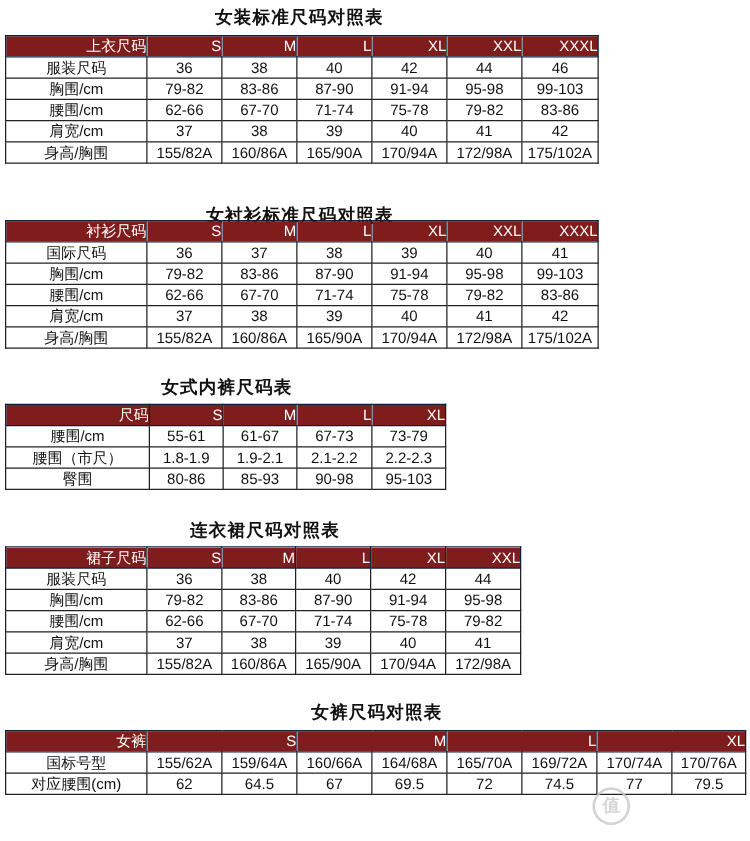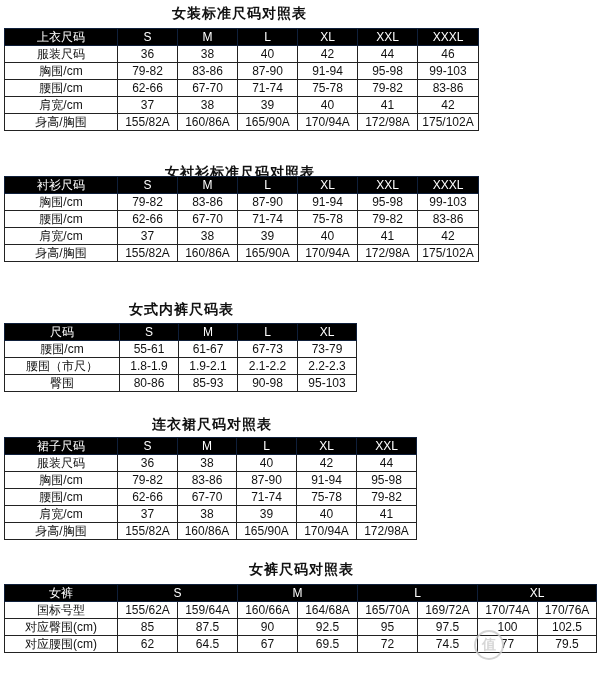--- a/index.html
+++ b/index.html
@@ -11,22 +11,23 @@
   }
   table.size {
     position: absolute; left: 4px; border-collapse: collapse; table-layout: fixed;
     font-size: 12px; border: 1px solid #111;
   }
   table.size th, table.size td {
     border: 1px solid #222; text-align: center; vertical-align: middle;
     white-space: nowrap; overflow: hidden; padding: 0; line-height: 15px;
   }
   table.size th {
-    background: #000000; color: #ffffff; font-weight: normal; height: 17px;
+    background: #7f1d1d; color: #ffffff; font-weight: normal; height: 17px;
     border-color: #0f1f3a;
+    text-align: right;
   }
   table.size td { height: 17px; background: #fff; }
   table.size td.rowhead { font-size: 12px; }
   .watermark {
     position: absolute; left: 474px; top: 622px; width: 124px; height: 46px;
     color: rgba(200,200,200,0.75); font-size: 15px; font-weight: bold; pointer-events: none;
     display: flex; align-items: center; gap: 4px;
   }
   .wm-circle {
     width: 30px; height: 30px; border: 2px solid rgba(200,200,200,0.8); border-radius: 50%;
@@ -121,20 +122,29 @@
     </colgroup>
   <tbody>
       <tr>
     <th>衬衫尺码</th>
     <th>S</th>
     <th>M</th>
     <th>L</th>
     <th>XL</th>
     <th>XXL</th>
     <th>XXXL</th>
+  </tr>
+  <tr>
+    <td class="rowhead">国际尺码</td>
+    <td>36</td>
+    <td>37</td>
+    <td>38</td>
+    <td>39</td>
+    <td>40</td>
+    <td>41</td>
   </tr>
   <tr>
     <td class="rowhead">胸围/cm</td>
     <td>79-82</td>
     <td>83-86</td>
     <td>87-90</td>
     <td>91-94</td>
     <td>95-98</td>
     <td>99-103</td>
   </tr>
@@ -295,31 +305,20 @@
   <tr>
     <td class="rowhead">国标号型</td>
     <td>155/62A</td>
     <td>159/64A</td>
     <td>160/66A</td>
     <td>164/68A</td>
     <td>165/70A</td>
     <td>169/72A</td>
     <td>170/74A</td>
     <td>170/76A</td>
-  </tr>
-  <tr>
-    <td class="rowhead">对应臀围(cm)</td>
-    <td>85</td>
-    <td>87.5</td>
-    <td>90</td>
-    <td>92.5</td>
-    <td>95</td>
-    <td>97.5</td>
-    <td>100</td>
-    <td>102.5</td>
   </tr>
   <tr class="dashed">
     <td class="rowhead">对应腰围(cm)</td>
     <td>62</td>
     <td>64.5</td>
     <td>67</td>
     <td>69.5</td>
     <td>72</td>
     <td>74.5</td>
     <td>77</td>

